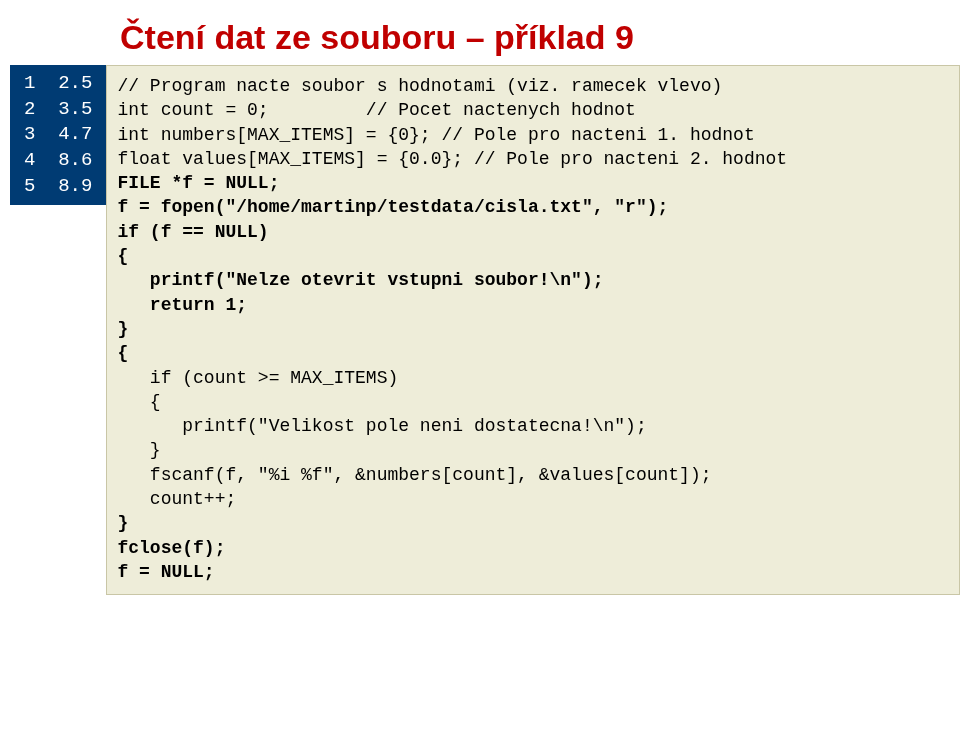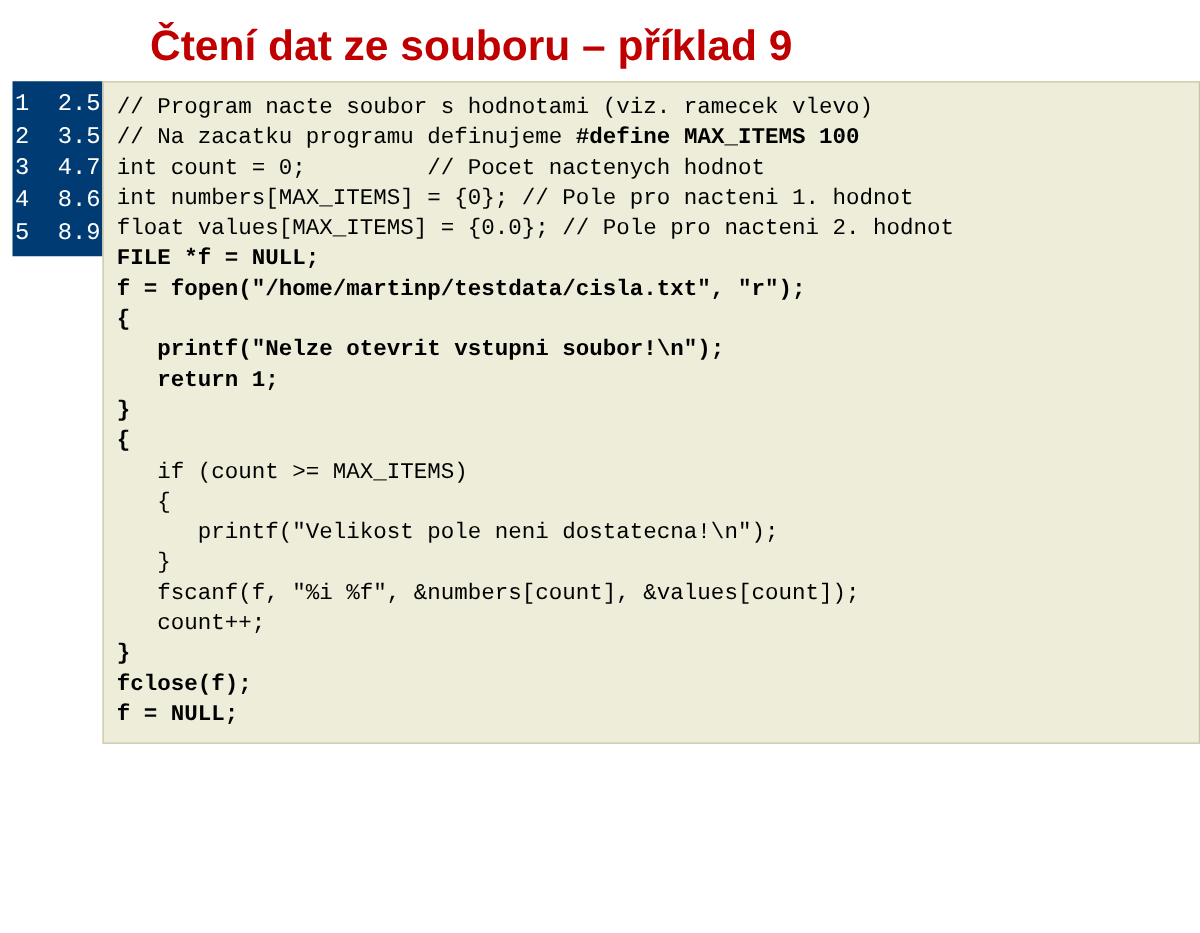--- a/index.html
+++ b/index.html
@@ -24,21 +24,21 @@
       align-items:flex-start;
       padding-left:10px;
     }
 
     .sidefile {
       background:#003b73;
       color:#fff;
       font-family:"Courier New", monospace;
       font-size:19px;
       line-height:1.35;
-      padding:6px 2px;
+      padding:6px 14px;
       margin-top:4px;
       width:70px;
       white-space:pre;
     }
 
     .codebox {
       margin-top:4px;
       background:#eeedd9;
       border:1px solid #c9c6a6;
       font-family:"Courier New", monospace;
@@ -62,27 +62,27 @@
 <div class="content">
 
   <div class="sidefile">1  2.5
 2  3.5
 3  4.7
 4  8.6
 5  8.9</div>
 
   <div class="codebox">
     <div class="code-line">// Program nacte soubor s hodnotami (viz. ramecek vlevo)</div>
-    <div class="code-line"><span>// Na zacatku programu definujeme </span><span class="b">#define MAX_ITEMS 100</span></div>
     <div class="code-line">int count = 0;         // Pocet nactenych hodnot</div>
     <div class="code-line">int numbers[MAX_ITEMS] = {0}; // Pole pro nacteni 1. hodnot</div>
     <div class="code-line">float values[MAX_ITEMS] = {0.0}; // Pole pro nacteni 2. hodnot</div>
     <div class="code-line b">FILE *f = NULL;</div>
     <div class="code-line"></div>
     <div class="code-line b">f = fopen("/home/martinp/testdata/cisla.txt", "r");</div>
+    <div class="code-line b">if (f == NULL)</div>
     <div class="code-line b">{</div>
     <div class="code-line b">   printf("Nelze otevrit vstupni soubor!\n");</div>
     <div class="code-line b">   return 1;</div>
     <div class="code-line b">}</div>
     <div class="code-line"></div>
     <div class="code-line b">{</div>
     <div class="code-line">   if (count &gt;= MAX_ITEMS)</div>
     <div class="code-line">   {</div>
     <div class="code-line">      printf("Velikost pole neni dostatecna!\n");</div>
     <div class="code-line">   }</div>

